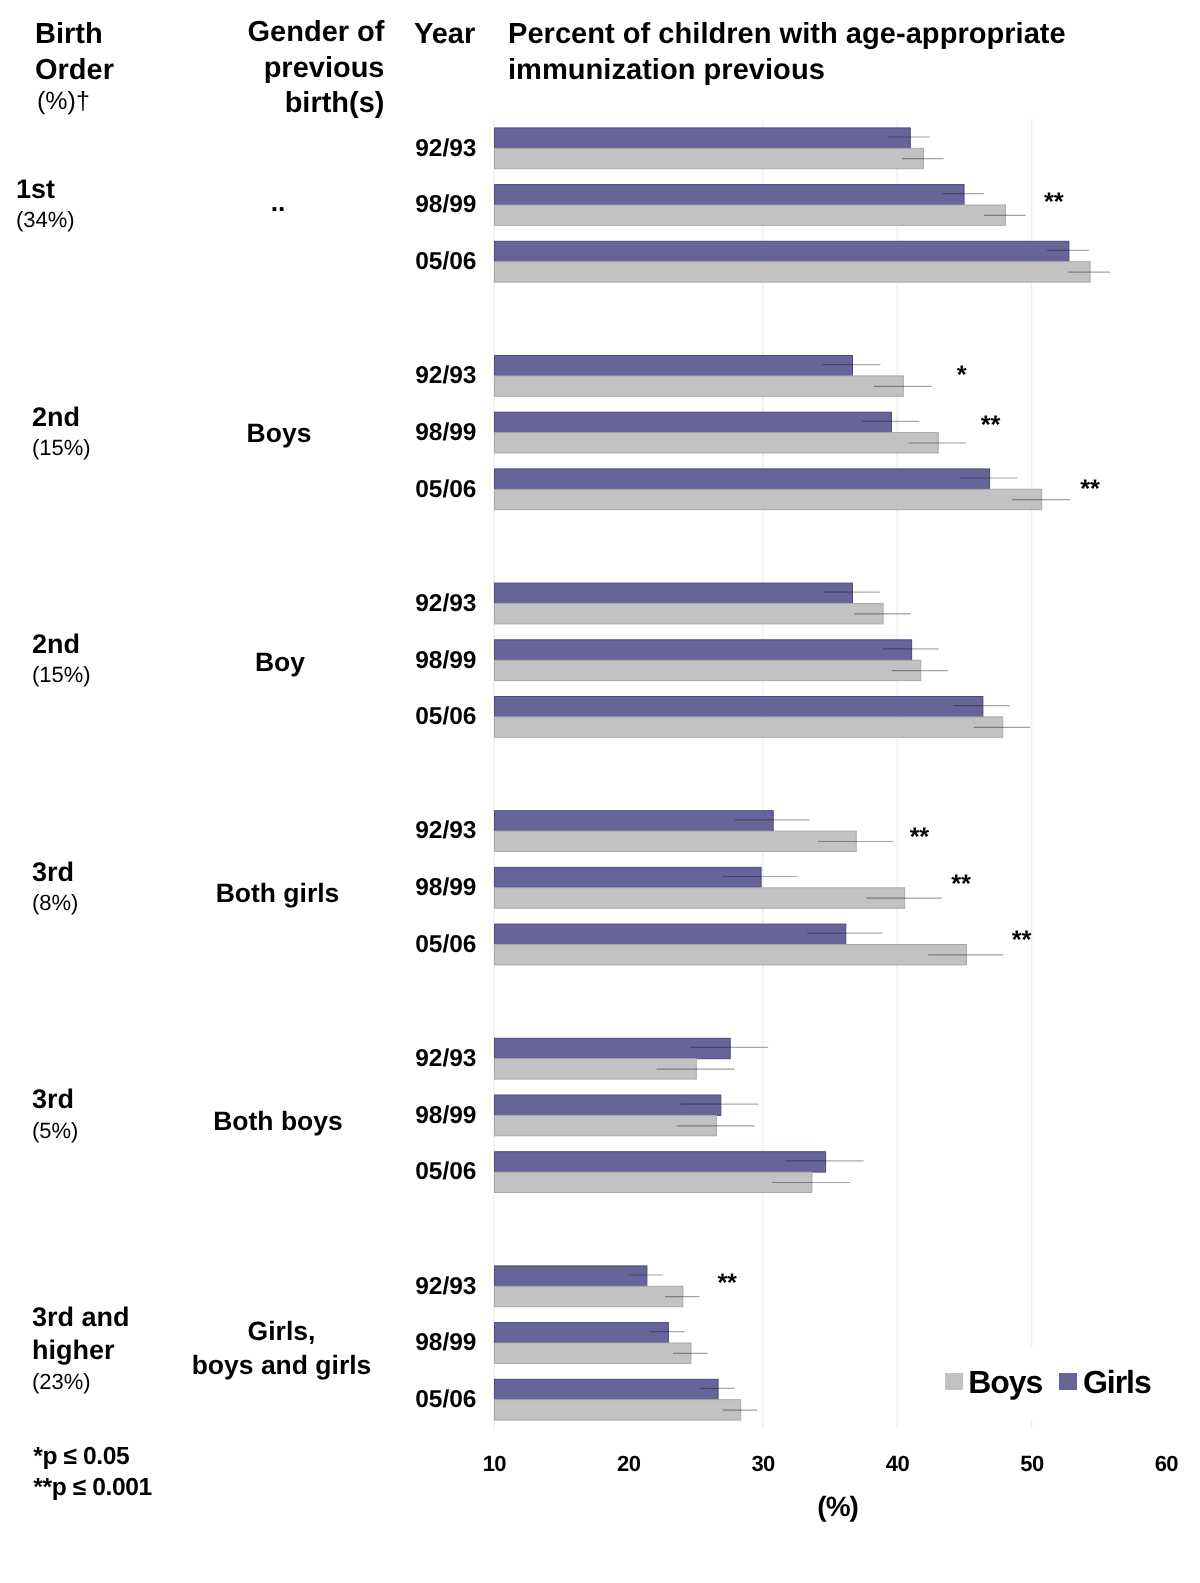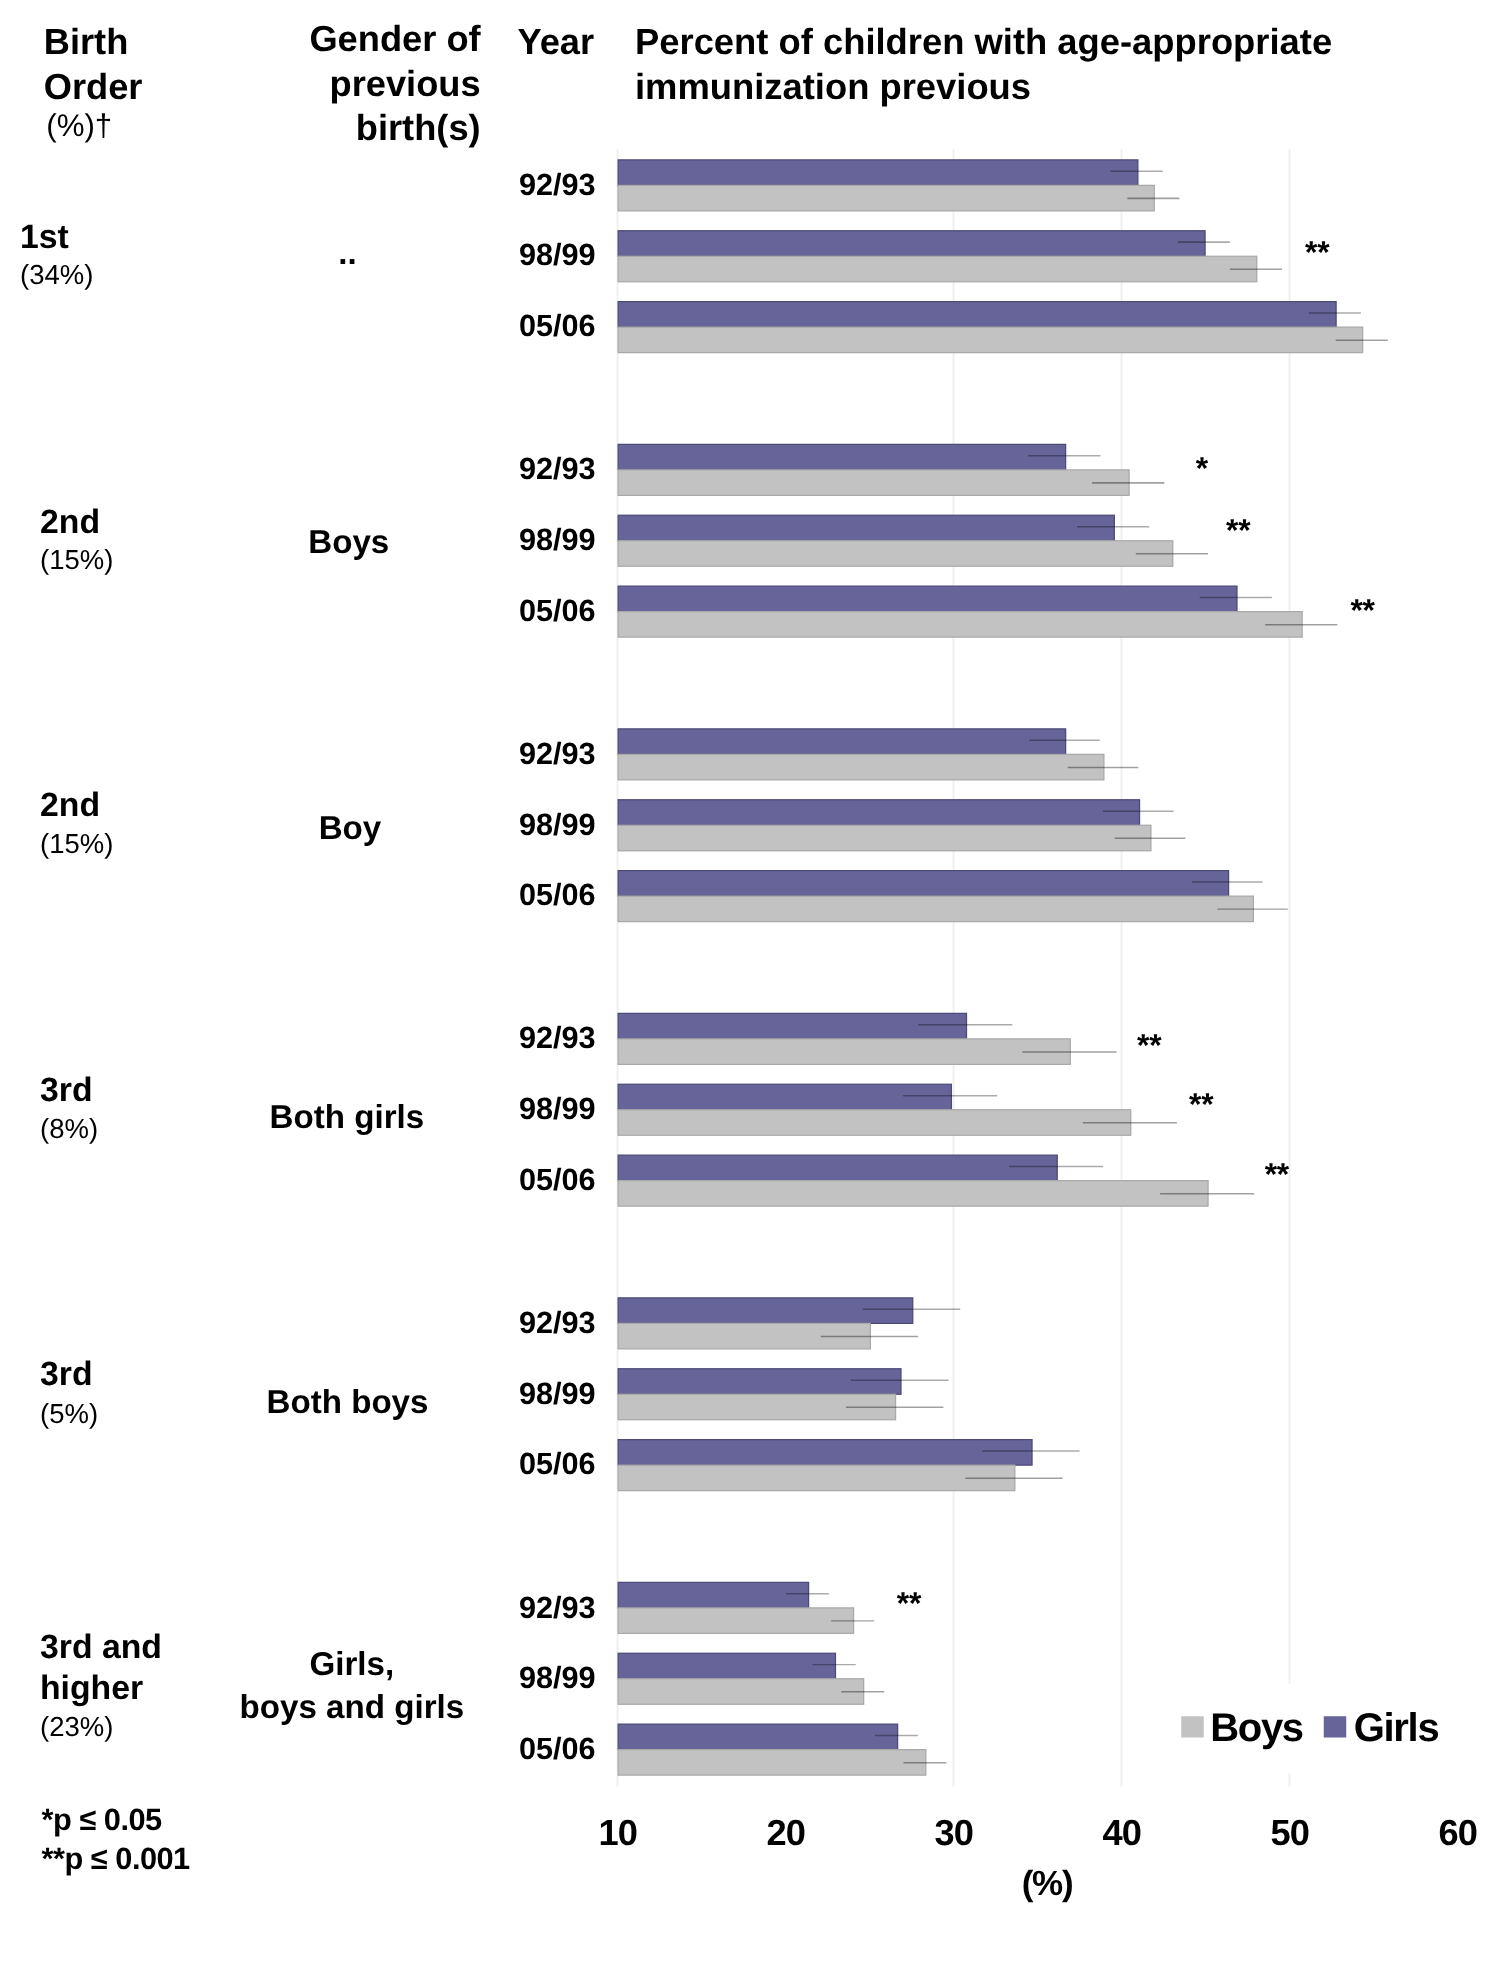--- a/index.html
+++ b/index.html
@@ -5,21 +5,21 @@
 <style>
   html,body{margin:0;padding:0;background:#fff;-webkit-font-smoothing:antialiased;text-rendering:geometricPrecision;}
   body{width:1200px;height:1583px;position:relative;font-family:"Liberation Sans",sans-serif;color:#000;overflow:hidden;}
   #page{position:absolute;left:0;top:0;width:1200px;height:1583px;}
   .hdr{position:absolute;font-weight:bold;font-size:29px;line-height:35.6px;}
   .hdr-sub{font-weight:normal;font-size:25px;}
   .grp-label{position:absolute;font-weight:bold;font-size:27px;line-height:33.3px;}
   .grp-pct{font-weight:normal;font-size:22px;line-height:27.6px;}
   .col2{position:absolute;font-weight:bold;font-size:26.5px;line-height:33.5px;text-align:center;}
   .yearlbl{position:absolute;font-weight:bold;font-size:24.5px;line-height:24.5px;text-align:right;}
-  .ticklbl{position:absolute;font-weight:bold;font-size:29px;letter-spacing:-0.6px;text-align:center;}
+  .ticklbl{position:absolute;font-weight:bold;font-size:22px;letter-spacing:-0.6px;text-align:center;}
   .stars{position:absolute;font-weight:bold;font-size:25.4px;letter-spacing:-0.2px;line-height:1;}
   .pnote{position:absolute;font-weight:bold;font-size:24.6px;letter-spacing:-0.4px;line-height:31.1px;}
   svg{position:absolute;left:0;top:0;}
   .lsw{position:absolute;width:17.9px;height:17.1px;}
   .llb{position:absolute;font-weight:bold;font-size:32px;letter-spacing:-1.05px;line-height:28px;white-space:nowrap;}
 </style>
 </head>
 <body>
 
 <div id="page">

